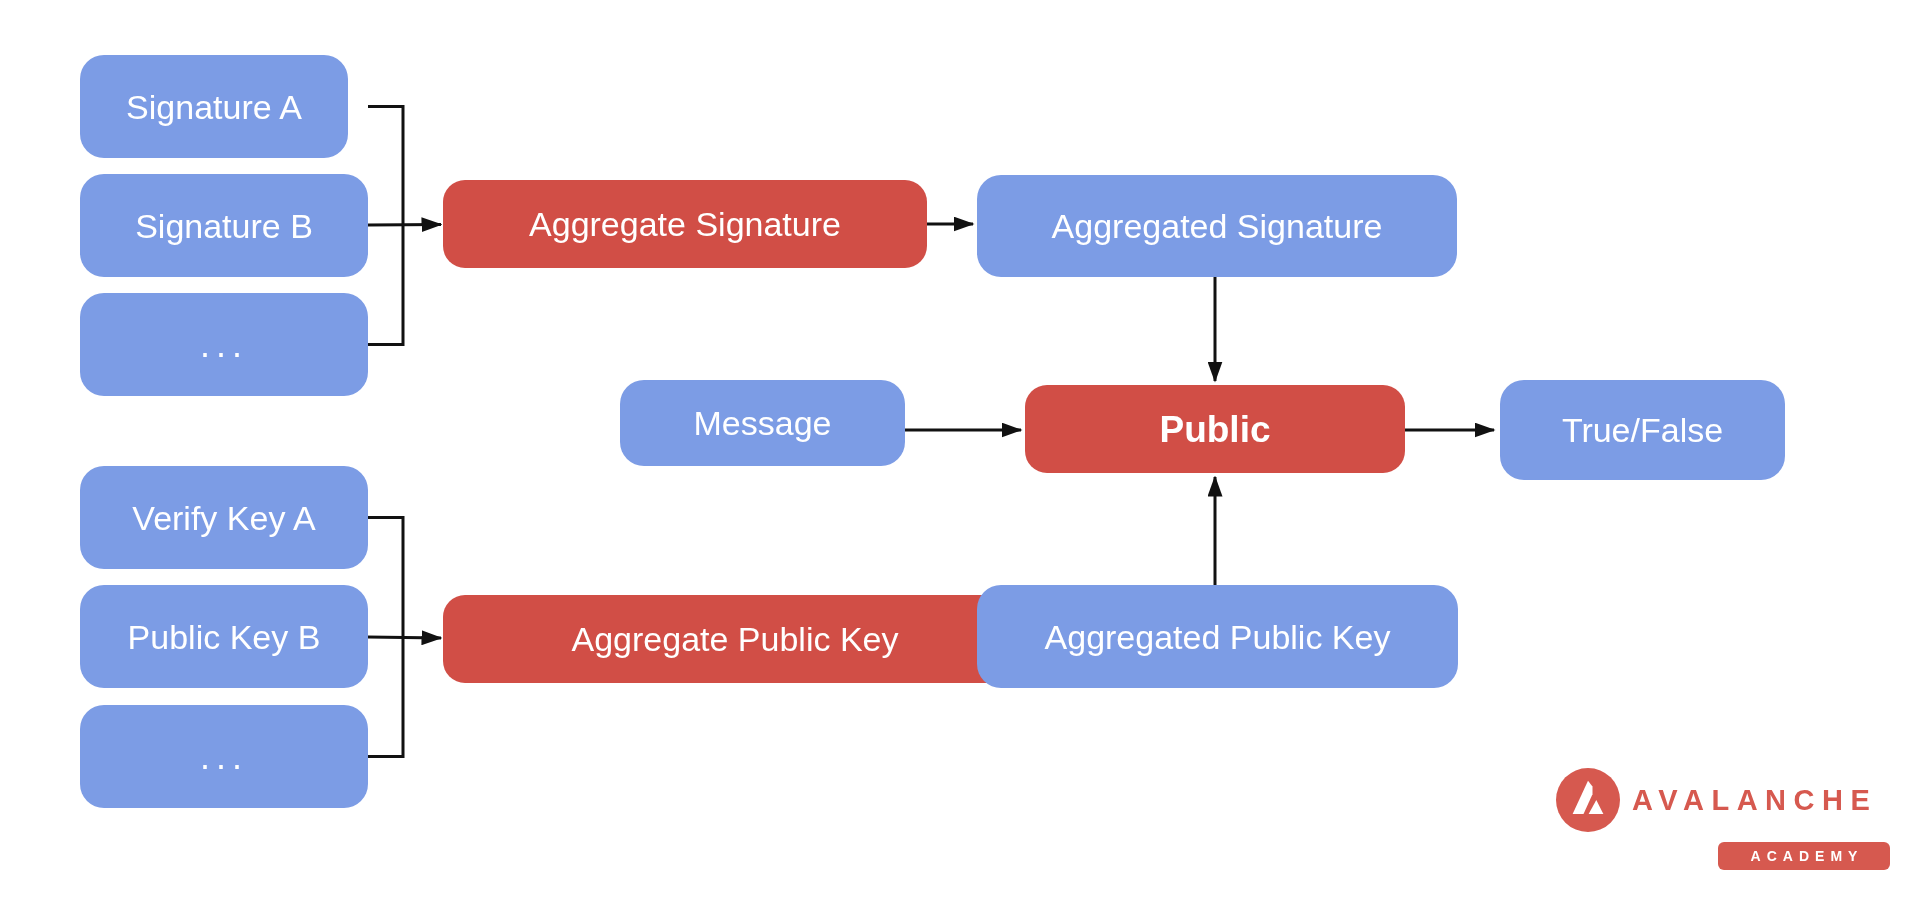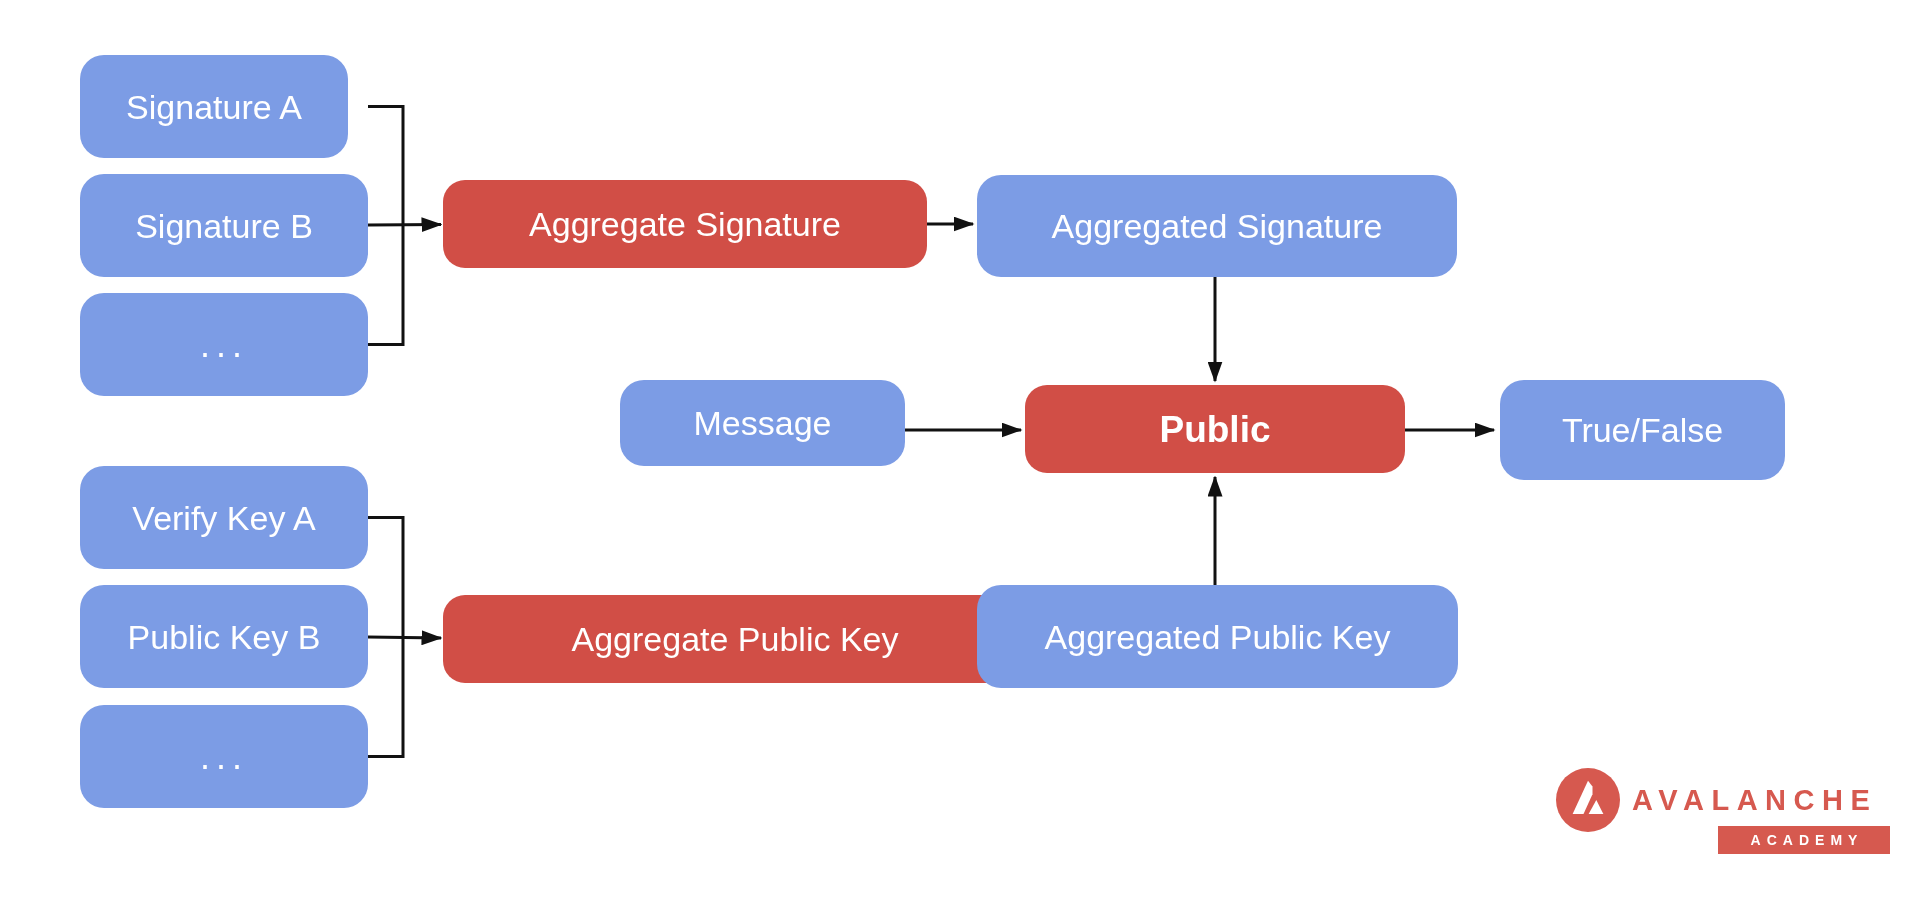--- a/index.html
+++ b/index.html
@@ -37,22 +37,22 @@
   #n-aggdpk  {left:977px; top:585px; width:481px; height:103px;}
   
   .logo{position:absolute;left:1556px;top:764px;width:340px;height:100px;}
   .logo .mark{position:absolute;left:0;top:4px;width:64px;height:64px;}
   .logo .brand{
     position:absolute;left:76px;top:20px;
     color:var(--logo_red,#d6594f);
     font-size:29px;font-weight:bold;letter-spacing:7.5px;white-space:nowrap;
   }
   .logo .badge{
-    position:absolute;left:162px;top:62px;width:172px;height:28px;
-    background:var(--logo_red,#d6594f);border-radius:0;
+    position:absolute;left:162px;top:78px;width:172px;height:28px;
+    background:var(--logo_red,#d6594f);border-radius:6px;
     display:flex;align-items:center;justify-content:center;
   }
   .logo .badge span{
     color:#fff;font-size:14px;font-weight:bold;letter-spacing:6px;
     padding-left:6px; 
   }
 </style>
 </head>
 <body>
 

